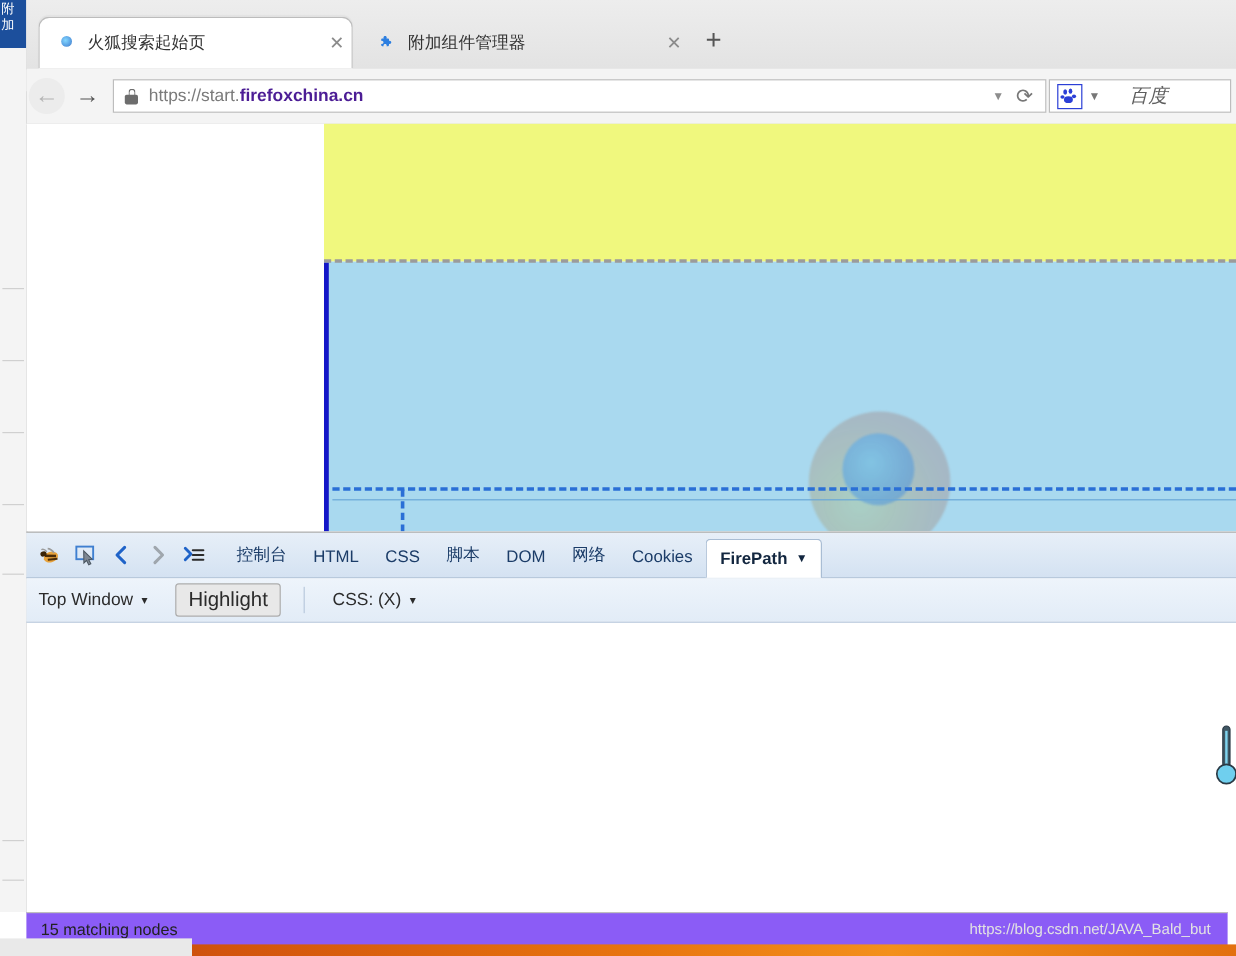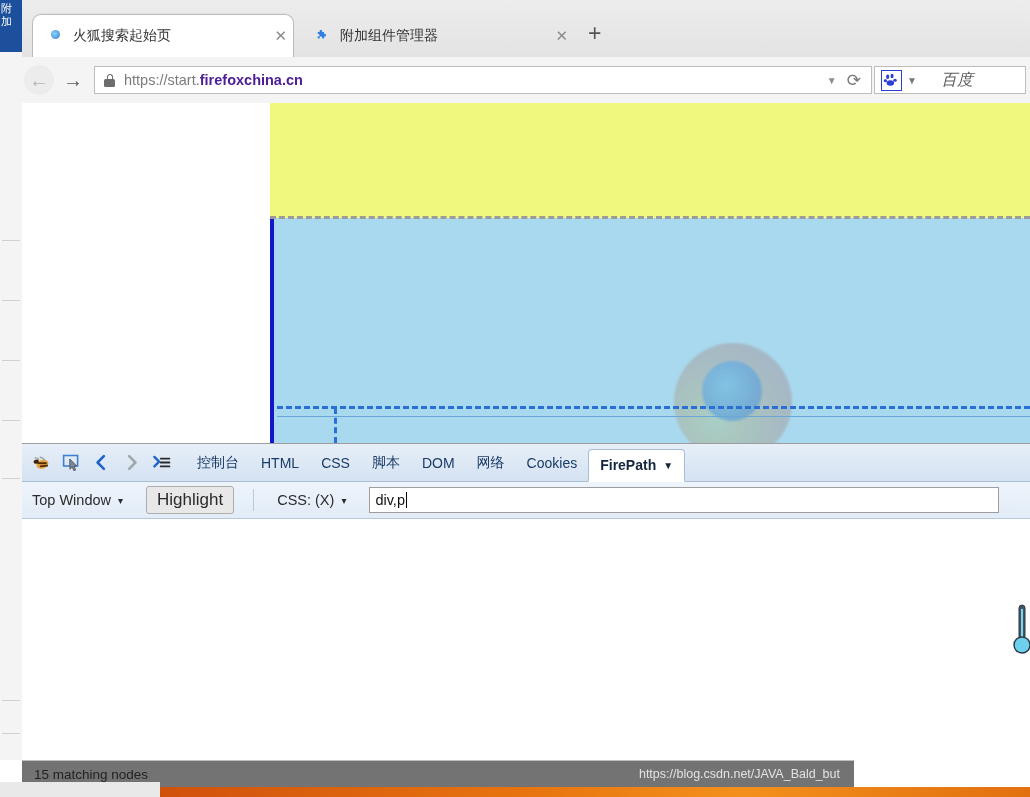--- a/index.html
+++ b/index.html
@@ -6,21 +6,21 @@
     margin: 0; padding: 0;
     width: 1030px; height: 797px;
     overflow: hidden;
     font-family: "Liberation Sans", sans-serif;
     background: #ffffff;
   }
   #root { position: relative; width: 1030px; height: 797px; overflow: hidden; background:#fff; }
 
   
   .bg-window { position:absolute; left:0; top:0; width:22px; height:760px; background:#f4f4f4; border-right:1px solid #9a9a9a; }
-  .bg-window-title { position:absolute; left:0; top:0; width:22px; height:52px; background:#1c4f9c;
+  .bg-window-title { position:absolute; left:0; top:0; width:22px; height:40px; background:#1c4f9c;
      color:#fff; font-size:11px; overflow:hidden; line-height:13px; padding-top:2px; box-sizing:border-box;}
   .bg-window-title span{ display:block; padding-left:1px; }
   .bg-line { position:absolute; left:2px; width:18px; height:1px; background:#d0d0d0; }
 
   
   .browser { position:absolute; left:22px; top:0; width:1008px; height:76px; background:#f4f4f4; }
   .tabstrip { position:absolute; left:0; top:0; width:1008px; height:57px;
       background: linear-gradient(#ededed, #e3e3e3); border-bottom:1px solid #c4c4c4; }
 
   .tab { position:absolute; top:14px; height:43px; box-sizing:border-box;
@@ -98,21 +98,21 @@
   .sb-btn { font-size:17px; color:#2b2b2b; background:#e8e8e8; border:1px solid #adadad; border-radius:3px;
      padding:3px 10px; }
   .sb-sep { width:1px; height:22px; background:#b9c9dc; }
   .sb-input { flex:1 1 auto; height:26px; background:#fff; border:1px solid #9e9e9e; display:flex; align-items:center;
      padding:0 5px; box-sizing:border-box; font-size:14.5px; color:#111; position:relative; max-width:630px;}
   .caretbar { display:inline-block; width:1px; height:16px; background:#000; margin-left:1px; }
 
   .annotation { position:absolute; left:419px; top:519px; font-size:26px; color:#ff1f1f;
      font-family:"DejaVu Sans", sans-serif; white-space:nowrap; letter-spacing:0px; }
 
-  .statusbar { position:absolute; left:22px; top:760px; width:832px; height:27px; background:#737373;
+  .statusbar { position:absolute; left:22px; top:760px; width:1001px; height:27px; background:#8b5cf6;
      border-top:1px solid #bfbfbf; display:flex; align-items:center; }
   .status-text { font-size:13.5px; color:#222; padding-left:12px; }
   .watermark { position:absolute; right:14px; top:6px; font-size:12.5px; color:#e2e2e2; }
 
   .taskbar { position:absolute; left:0; top:787px; width:1030px; height:10px;
      background: linear-gradient(90deg,#b2420b 0%, #d2540d 18%, #e8750f 52%, #f3901c 72%, #e2700f 100%); }
   .taskbar-left { position:absolute; left:0; top:782px; width:160px; height:15px; background:#e9e9e9; }
 
   .cursor { position:absolute; left:1012px; top:603px; width:20px; height:56px; }
 </style>
@@ -262,24 +262,20 @@
       <div class="sb-label">
         <span>Top Window</span>
         <span style="font-size:10px">▾</span>
       </div>
       <div class="sb-btn">Highlight</div>
       <div class="sb-sep"></div>
       <div class="sb-label">
         <span>CSS: (X)</span>
         <span style="font-size:10px">▾</span>
       </div>
-      <div class="sb-input">
-        <span>div,p</span>
-          <span class="caretbar"></span>
-      </div>
     </div>
 
   </div>
 
 
   <div class="statusbar">
     <div class="status-text">15 matching nodes</div>
     <div class="watermark">https://blog.csdn.net/JAVA_Bald_but</div>
   </div>
 

